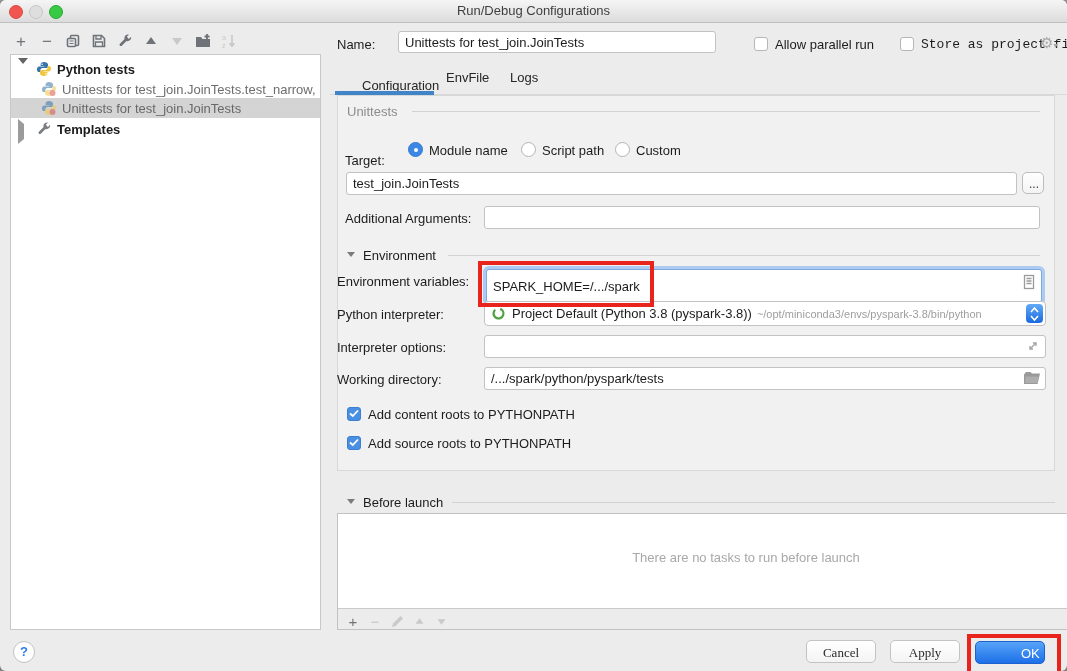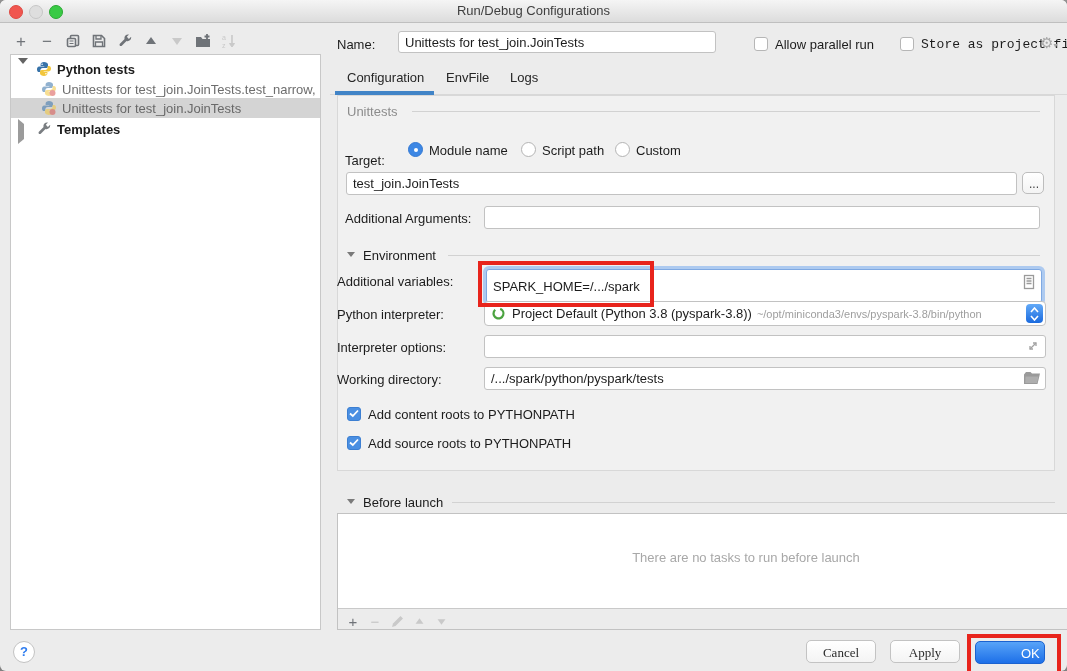--- a/index.html
+++ b/index.html
@@ -184,21 +184,21 @@
   </div>
 
   <span class="lbl" style="left:337px;top:37px;">Name:</span>
   <input class="field" style="left: 398px; top: 31px; width: 318px; height: 22px;" value="Unittests for test_join.JoinTests">
   <span class="cb" style="left:754px;top:37px;"></span>
   <span class="lbl" style="left:775px;top:37px;">Allow parallel run</span>
   <span class="cb" style="left:900px;top:37px;"></span>
   <span class="lbl" style="left:921px;top:37px;font-family:Liberation Mono, monospace;">Store as project file</span>
   <span class="lbl" style="left:1040px;top:34px;color:#a8a8a8;font-size:15px;">⚙<span style="font-size:8px;">▾</span></span>
 
-  <span class="tab" style="left:347px;">Configuration</span>
+  <span class="tab" style="left:362px;margin-top:8px;">Configuration</span>
   <span class="tab" style="left:446px;">EnvFile</span>
   <span class="tab" style="left:510px;">Logs</span>
   <div class="tabs-baseline"></div>
   <div class="tab-underline"></div>
 
   <div class="cfg"></div>
 
   <span class="group-title" style="left:347px;top:104px;">Unittests</span>
   <div class="sep-line" style="left:412px;top:111px;width:628px;"></div>
 
@@ -213,21 +213,21 @@
   <input class="field" style="left: 346px; top: 172px; width: 671px; height: 23px;" value="test_join.JoinTests">
   <button class="btn-sm" style="left:1022px;top:172px;">...</button>
 
   <span class="lbl" style="left:345px;top:211px;">Additional Arguments:</span>
   <input class="field" style="left: 484px; top: 206px; width: 556px; height: 23px;" value="">
 
   <span class="sec-arrow" style="left:347px;top:252px;"></span>
   <span class="sec-title" style="left:363px;top:248px;">Environment</span>
   <div class="sep-line" style="left:448px;top:255px;width:592px;"></div>
 
-  <span class="lbl" style="left:337px;top:274px;">Additional variables:</span>
+  <span class="lbl" style="left:337px;top:274px;">Environment variables:</span>
   <input class="field focus-ring" style="left: 486px; top: 269px; width: 556px; height: 34px;" value="SPARK_HOME=/.../spark">
   <svg class="field-icon" style="left:1022px;top:274px;" width="14" height="16" viewBox="0 0 14 16">
       <g fill="none" stroke="#9a9a9a" stroke-width="1.3">
         <rect x="2.5" y="1.5" width="9" height="13"></rect>
         <path d="M4.5 4.5h5M4.5 7h5M4.5 9.5h5"></path>
       </g>
     </svg>
 
   <span class="lbl" style="left:337px;top:307px;">Python interpreter:</span>
   <div class="combo" style="left:484px;top:301px;width:562px;height:25px;">

